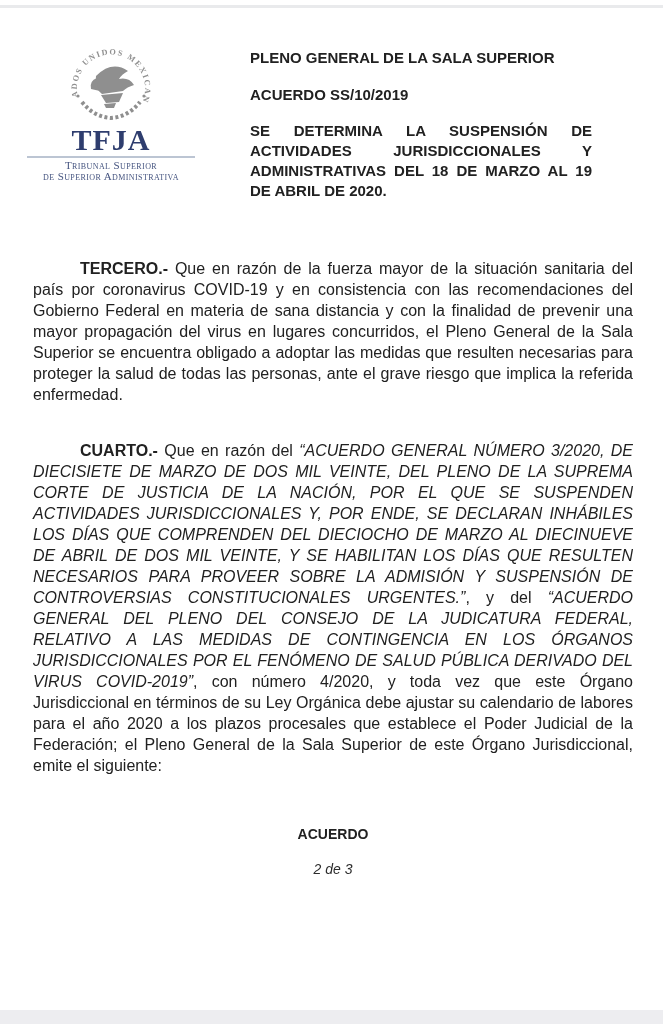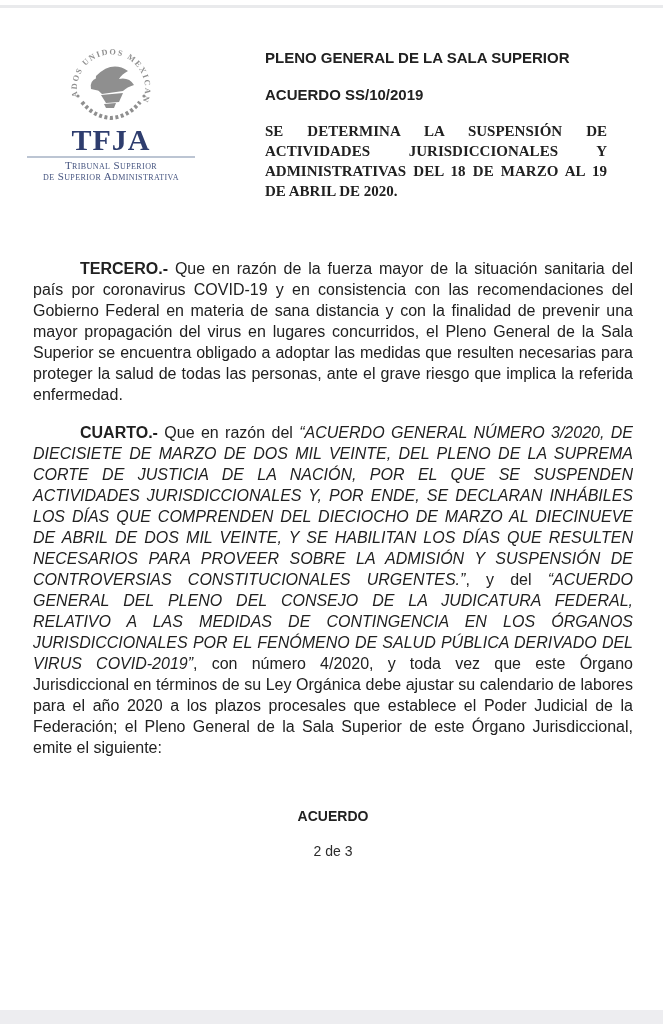--- a/index.html
+++ b/index.html
@@ -30,46 +30,46 @@
     margin-top:1px;
   }
   .logo-rule{height:2px;background:var(--rule,#bcc5d3);margin:3px 2px 2px 2px;}
   .logo-name{
     font-family:"Liberation Serif", serif;
     font-variant:small-caps;
     font-size:11px;line-height:11px;
     letter-spacing:.4px;
     color:var(--logo-subtext,#44537f);
   }
-  .head-right{position:absolute;left:232px;top:6px;width:342px;}
+  .head-right{position:absolute;left:217px;top:6px;width:342px;}
   .head-right p{margin:0;font-weight:bold;font-size:15px;line-height:20px;}
   .head-line2{margin-top:17px !important;}
-  .head-subject{margin-top:16px !important;text-align:justify;font-family:Liberation Serif, serif;}
+  .head-subject{margin-top:16px !important;text-align:justify;}
 
   
   .doc-body{width:600px;}
   .para{
     margin:0;
     font-size:16px;line-height:21px;
     text-align:justify;
     text-indent:47px;
   }
   .para-tercero{margin-top:56px;}
-  .para-cuarto{margin-top:17px;}
+  .para-cuarto{margin-top:35px;}
   .para-primero{margin-top:40px;}
   .para em{font-style:italic;}
   .acuerdo-heading{
     margin:48px 0 0 0;
     font-size:14px;line-height:21px;
     font-weight:bold;text-align:center;text-indent:0;
   }
   .doc-footer{
     margin-top:16px;
     text-align:center;
-    font-size:14px;color:#2c2c2c;
+    font-size:14px;color:#2c2c2c;font-style:italic;
   }
 </style>
 </head>
 <body>
 
 <div class="page">
   <div class="scan-edge-top"></div>
 
   <header class="doc-header">
     <div class="logo">

